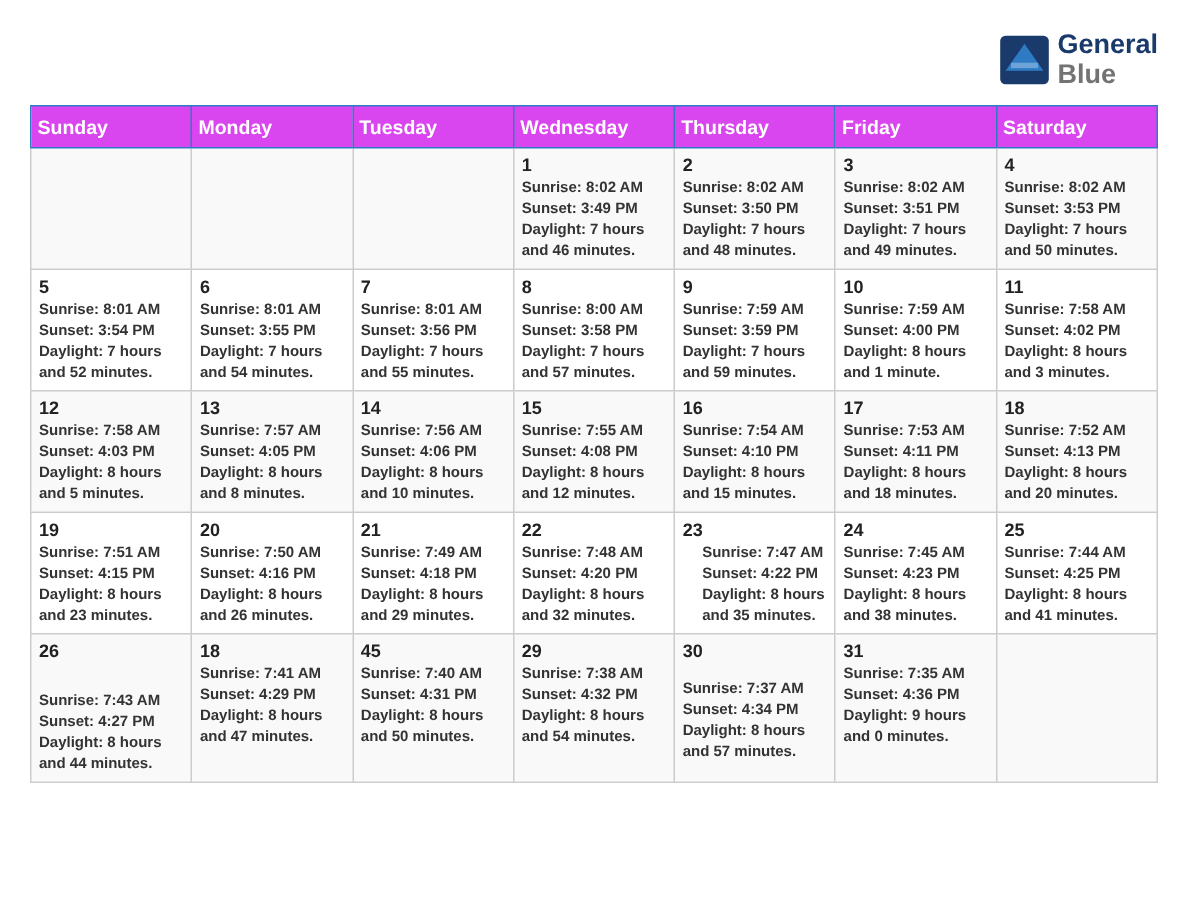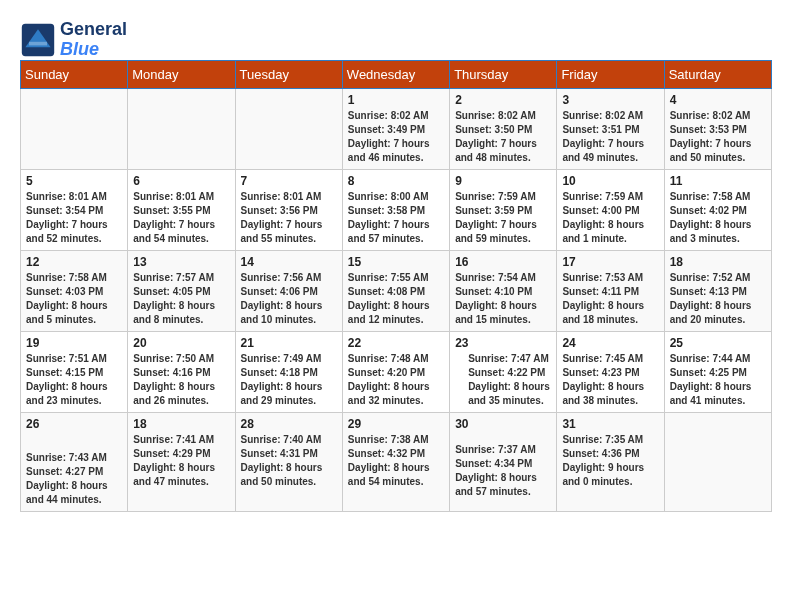--- a/index.html
+++ b/index.html
@@ -5,37 +5,37 @@
     * { box-sizing: border-box; margin: 0; padding: 0; }
     body {
       font-family: Arial, sans-serif;
       background: #fff;
       width: 792px;
       min-height: 612px;
       padding: 20px;
     }
     .header-section {
       display: flex;
-      justify-content: flex-start;
+      justify-content: flex-end;
       align-items: flex-start;
+      margin-bottom: 10px;
     }
     .logo {
       display: flex;
       align-items: center;
       gap: 4px;
     }
     .logo-text {
       font-size: 18px;
       font-weight: bold;
       color: #1a3a6b;
       line-height: 1.1;
     }
     .logo-blue {
-      color: #3b82f6;
-      font-style: italic;
+      color: #737373;
     }
     .logo-icon {
       width: 36px;
       height: 36px;
     }
     .title-section {
       text-align: right;
     }
     .calendar-title {
       font-size: 32px;
@@ -45,26 +45,26 @@
     .calendar-subtitle {
       font-size: 16px;
       color: #444;
     }
     table {
       width: 100%;
       border-collapse: collapse;
       font-size: 11px;
     }
     thead tr th {
-      background-color: #c2410c;
+      background-color: #d946ef;
       color: white;
       padding: 6px 4px;
       text-align: left;
       font-size: 13px;
-      font-weight: normal;
+      font-weight: bold;
       border: 1px solid #2e7bc4;
     }
     tbody tr td {
       border: 1px solid #ccc;
       vertical-align: top;
       padding: 4px 5px;
       min-height: 80px;
       width: 14.28%;
     }
     .day-num {
@@ -291,21 +291,21 @@
 Sunset: 4:27 PM
 Daylight: 8 hours and 44 minutes.</div>
         </td>
         <td>
           <div class="day-num">18</div>
           <div class="day-info" style="white-space: pre-line;">Sunrise: 7:41 AM
 Sunset: 4:29 PM
 Daylight: 8 hours and 47 minutes.</div>
         </td>
         <td>
-          <div class="day-num">28</div>
+          <div class="day-num">45</div>
           <div class="day-info" style="white-space: pre-line;">Sunrise: 7:40 AM
 Sunset: 4:31 PM
 Daylight: 8 hours and 50 minutes.</div>
         </td>
         <td>
           <div class="day-num">29</div>
           <div class="day-info" style="white-space: pre-line;">Sunrise: 7:38 AM
 Sunset: 4:32 PM
 Daylight: 8 hours and 54 minutes.</div>
         </td>

